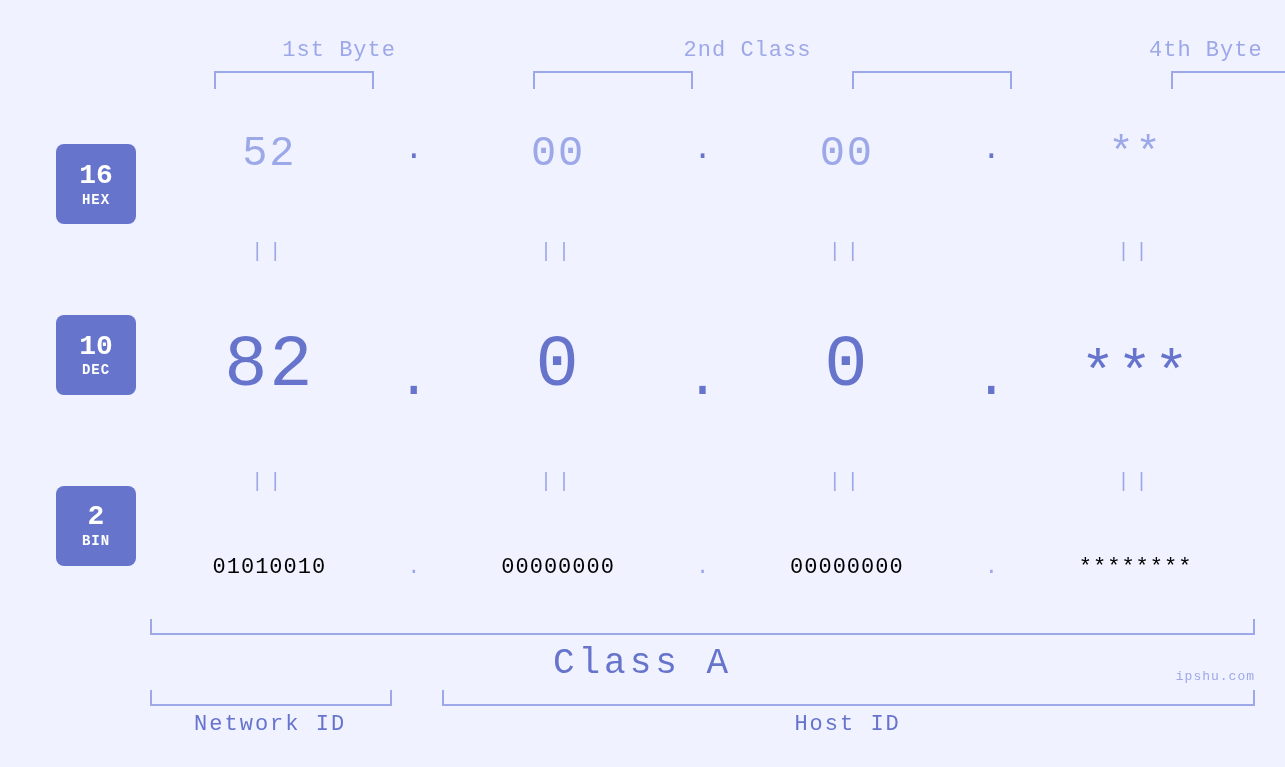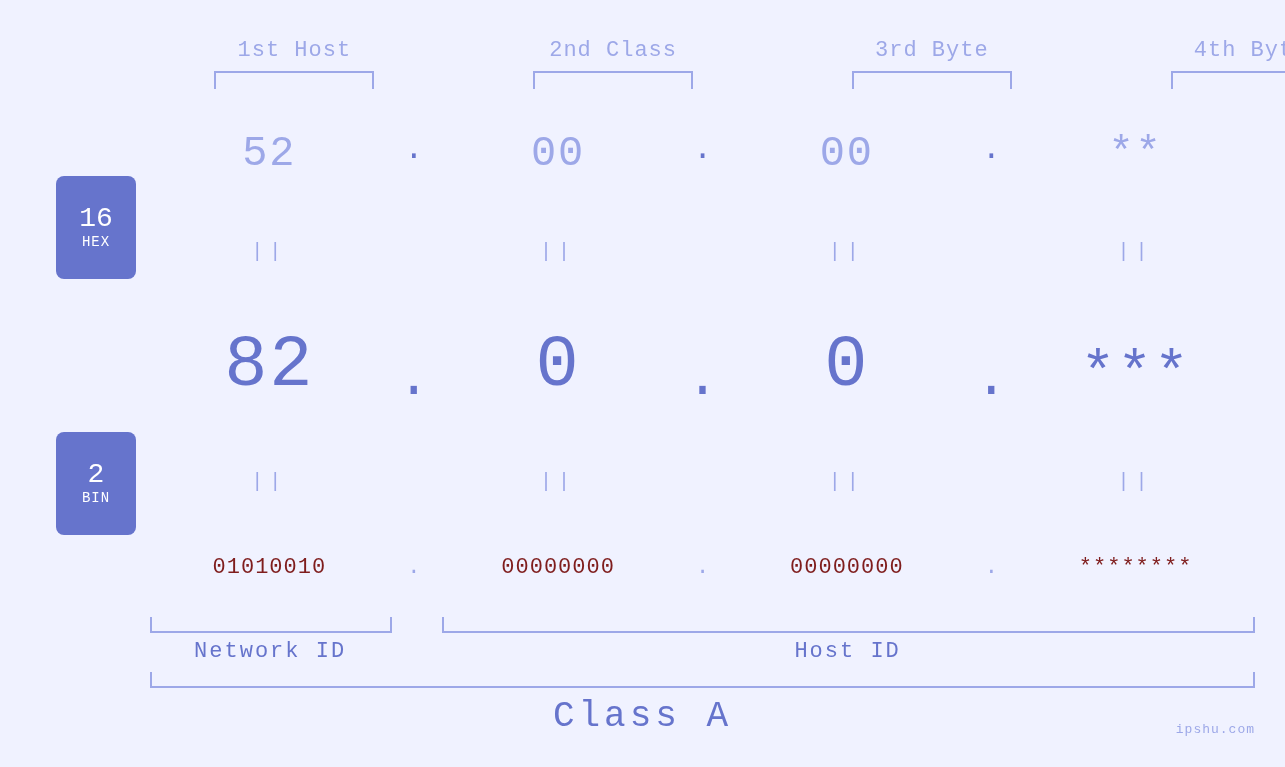--- a/index.html
+++ b/index.html
@@ -55,26 +55,26 @@
       border-top: 2px solid #9da8e8;
       border-left: 2px solid #9da8e8;
       border-right: 2px solid #9da8e8;
     }
 
     .badge {
       background-color: #6674cc;
       color: white;
       border-radius: 8px;
       width: 80px;
-      height: 103px;
+      height: 80px;
       display: flex;
       flex-direction: column;
       align-items: center;
       justify-content: center;
-      font-weight: normal;
+      font-weight: bold;
     }
 
     .badge-number {
       font-size: 28px;
       line-height: 1.1;
     }
 
     .badge-label {
       font-size: 14px;
       letter-spacing: 1px;
@@ -104,35 +104,34 @@
     .dec-value {
       font-size: 72px;
       color: #6674cc;
       font-weight: 300;
       letter-spacing: 2px;
     }
 
     
     .bin-value {
       font-size: 22px;
-      color: #7f1d1d;
+      color: #000000;
       letter-spacing: 1px;
     }
   </style>
 </head>
 <body>
 
 <div style="width:1285px; height:767px; position:relative; background:#f0f2ff; overflow:hidden; display:flex; flex-direction:column; padding: 18px 30px 10px 30px;">
 
   <div class="byte-header-row">
-    <div class="byte-col">1st Host</div>
+    <div class="byte-col">1st Byte</div>
     <div style="width:50px;"></div>
     <div class="byte-col">2nd Class</div>
     <div style="width:50px;"></div>
-    <div class="byte-col">3rd Byte</div>
     <div style="width:50px;"></div>
     <div class="byte-col">4th Byte</div>
   </div>
 
   <div class="bracket-row">
     <div class="bracket-container">
       <div class="bracket"></div>
     </div>
     <div style="width:50px;"></div>
     <div class="bracket-container">
@@ -150,20 +149,24 @@
 
   <div style="display:flex; flex:1; width:100%;">
 
     <div style="width:120px; display:flex; flex-direction:column; justify-content:space-around; align-items:flex-end; padding-right:14px;">
 
       <div class="badge">
         <span class="badge-number">16</span>
         <span class="badge-label">HEX</span>
       </div>
 
+      <div class="badge">
+        <span class="badge-number">10</span>
+        <span class="badge-label">DEC</span>
+      </div>
 
       <div class="badge">
         <span class="badge-number">2</span>
         <span class="badge-label">BIN</span>
       </div>
 
     </div>
 
     <div style="flex:1; display:flex; flex-direction:column; justify-content:space-around;">
 
@@ -213,41 +216,41 @@
         <div class="byte-cell"><span class="bin-value">00000000</span></div>
         <div style="width:50px; text-align:center;"><span style="font-size:22px; color:#9da8e8;">.</span></div>
         <div class="byte-cell"><span class="bin-value">00000000</span></div>
         <div style="width:50px; text-align:center;"><span style="font-size:22px; color:#9da8e8;">.</span></div>
         <div class="byte-cell"><span class="bin-value">********</span></div>
       </div>
 
     </div>
   </div>
 
-  <div style="display:flex; width:100%; margin-top:6px;">
-    <div style="width:120px;"></div>
-    <div style="flex:1; display:flex; flex-direction:column;">
-
-      <div style="display:flex; align-items:flex-end;">
-
-        <div style="flex:1.15; border-bottom:2px solid #9da8e8; border-left:2px solid #9da8e8; border-right:2px solid #9da8e8; height:16px;"></div>
-        <div style="width:50px;"></div>
-
-        <div style="flex:3.9; border-bottom:2px solid #9da8e8; border-left:2px solid #9da8e8; border-right:2px solid #9da8e8; height:16px;"></div>
-      </div>
-
-      <div style="display:flex; margin-top:6px;">
-        <div style="flex:1.15; text-align:center;"><span style="font-size:22px; color:#6674cc; letter-spacing:2px;">Network ID</span></div>
-        <div style="width:50px;"></div>
-        <div style="flex:3.9; text-align:center;"><span style="font-size:22px; color:#6674cc; letter-spacing:2px;">Host ID</span></div>
-      </div>
-    </div>
-  </div>
-
   <div style="display:flex; width:100%; flex-direction:column; margin-top:8px;">
     <div style="margin-left:120px; border-bottom:2px solid #9da8e8; border-left:2px solid #9da8e8; border-right:2px solid #9da8e8; height:16px;"></div>
     <div style="display:flex; justify-content:center; margin-top:8px; position:relative;">
       <span style="font-size:36px; color:#6674cc; letter-spacing:4px;">Class A</span>
       <span style="position:absolute; right:0; bottom:0; font-size:13px; color:#9da8e8; letter-spacing:1px;">ipshu.com</span>
     </div>
   </div>
 
+  <div style="display:flex; width:100%; margin-top:6px;">
+    <div style="width:120px;"></div>
+    <div style="flex:1; display:flex; flex-direction:column;">
+
+      <div style="display:flex; align-items:flex-end;">
+
+        <div style="flex:1.15; border-bottom:2px solid #9da8e8; border-left:2px solid #9da8e8; border-right:2px solid #9da8e8; height:16px;"></div>
+        <div style="width:50px;"></div>
+
+        <div style="flex:3.9; border-bottom:2px solid #9da8e8; border-left:2px solid #9da8e8; border-right:2px solid #9da8e8; height:16px;"></div>
+      </div>
+
+      <div style="display:flex; margin-top:6px;">
+        <div style="flex:1.15; text-align:center;"><span style="font-size:22px; color:#6674cc; letter-spacing:2px;">Network ID</span></div>
+        <div style="width:50px;"></div>
+        <div style="flex:3.9; text-align:center;"><span style="font-size:22px; color:#6674cc; letter-spacing:2px;">Host ID</span></div>
+      </div>
+    </div>
+  </div>
+
 </div>
 
 </body></html>

